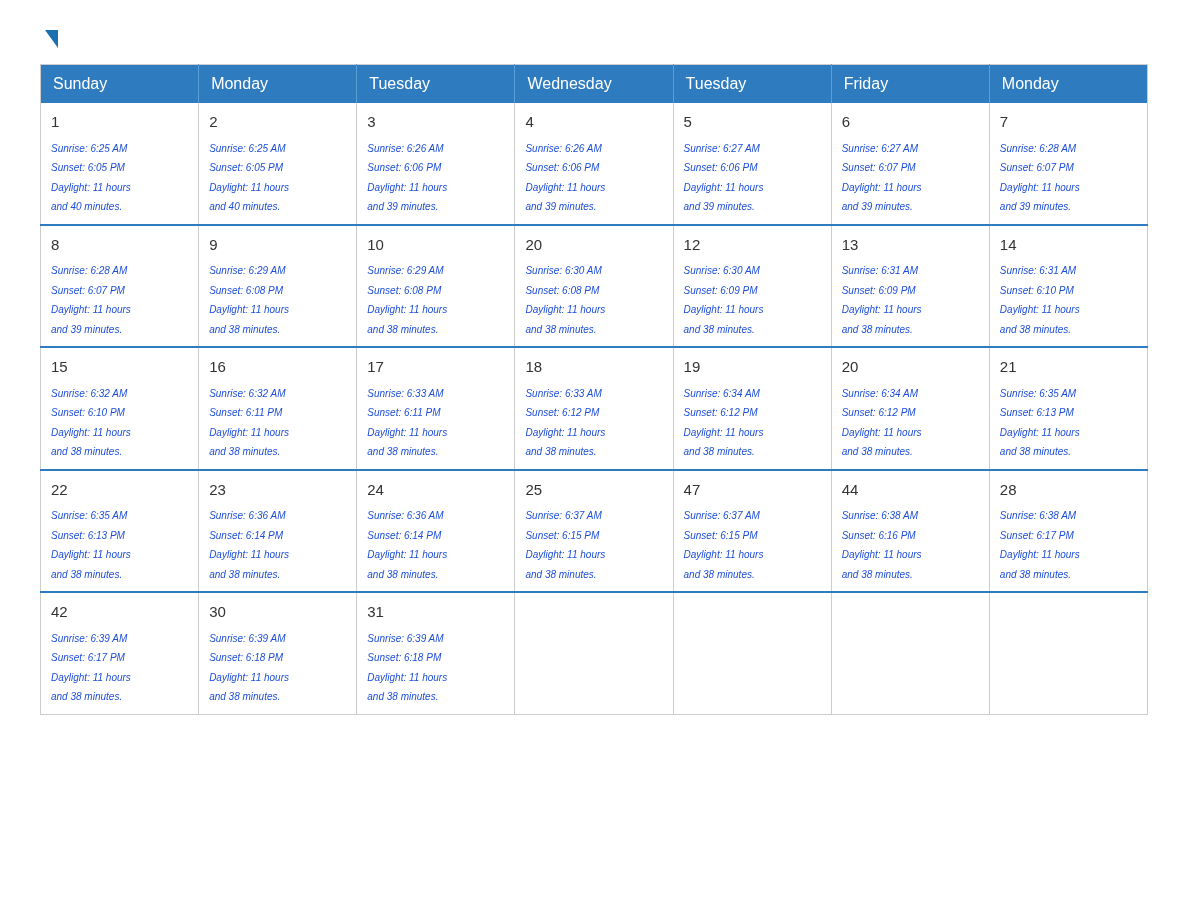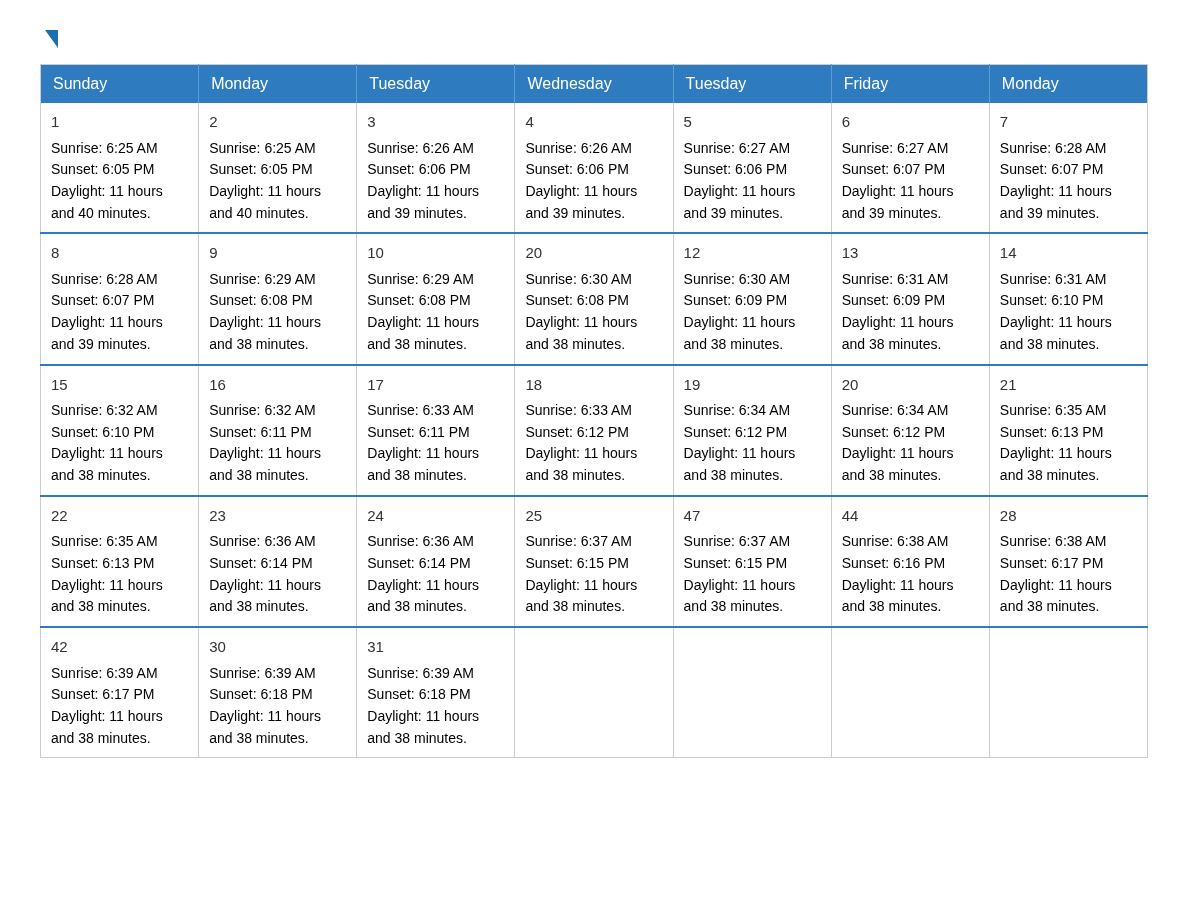--- a/index.html
+++ b/index.html
@@ -68,23 +68,24 @@
     #calendar tbody tr:last-child td {
       border-bottom: 1px solid #ccc;
     }
     .day-number {
       font-size: 15px;
       font-weight: normal;
       display: block;
       margin-bottom: 4px;
     }
     .day-info {
-      font-size: 14px;
-      color: #000000;
+      font-size: 10px;
+      color: #1d4ed8;
       line-height: 1.55;
+      font-style: italic;
     }
     .empty-cell {
       background: #fff;
     }
   </style>
 </head>
 <body>
 
 <div id="header">
   <div id="logo">

